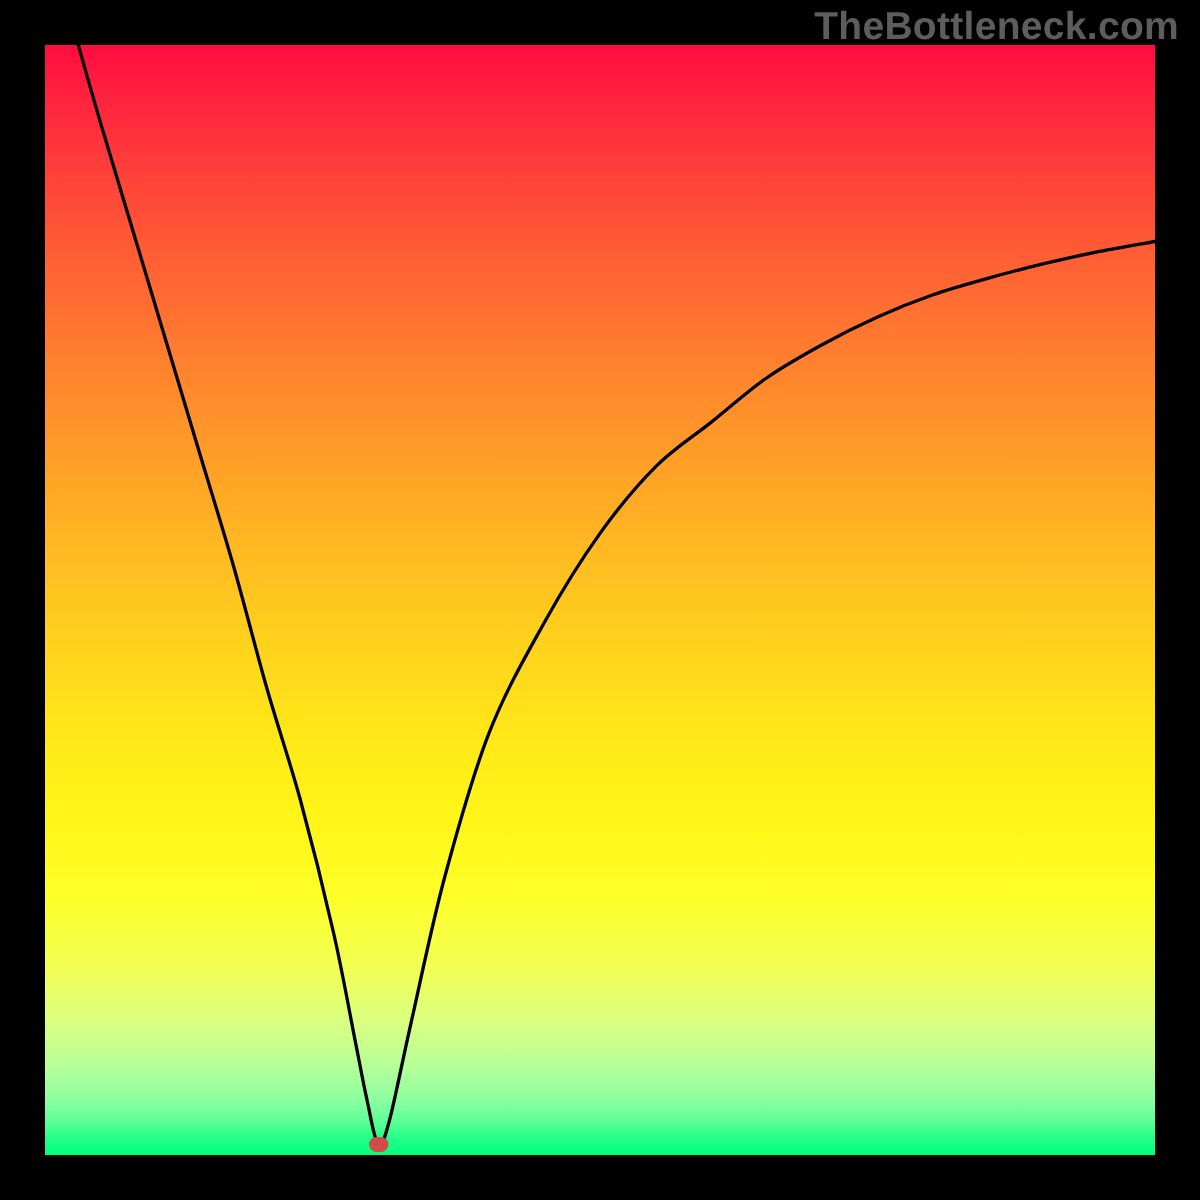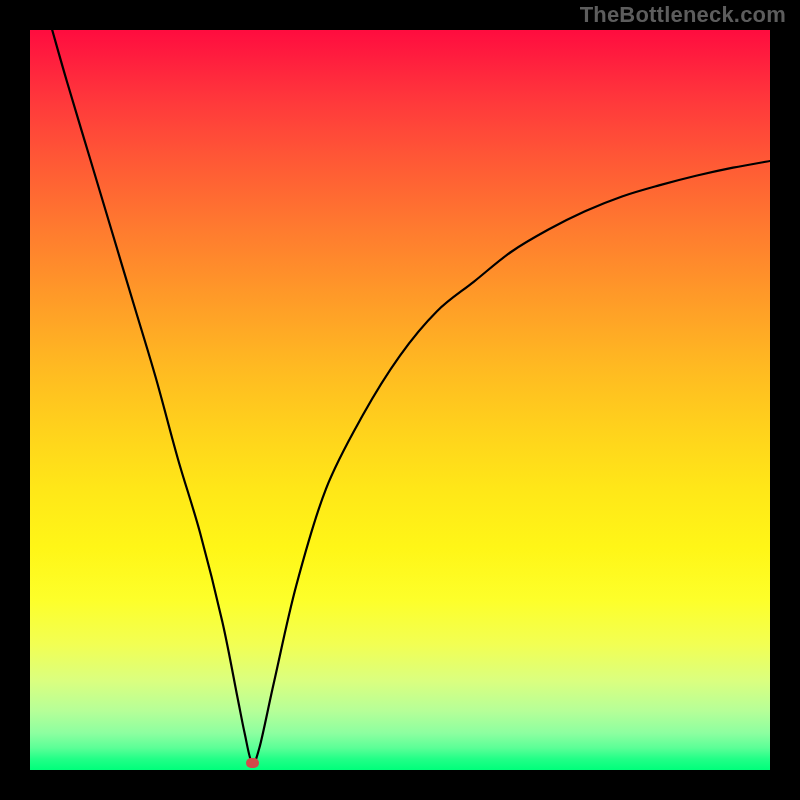--- a/index.html
+++ b/index.html
@@ -8,21 +8,21 @@
     width: 800px;
     height: 800px;
     background: #000;
     position: relative;
   }
   .watermark {
     position: absolute;
     top: 2px;
     right: 14px;
     font-family: Arial, Helvetica, sans-serif;
-    font-size: 22px;
+    font-size: 26px;
     font-weight: 600;
     color: #5d5d5d;
     letter-spacing: 0.2px;
   }
   .plot {
     position: absolute;
     left: 30px;
     top: 30px;
     width: 740px;
     height: 740px;

